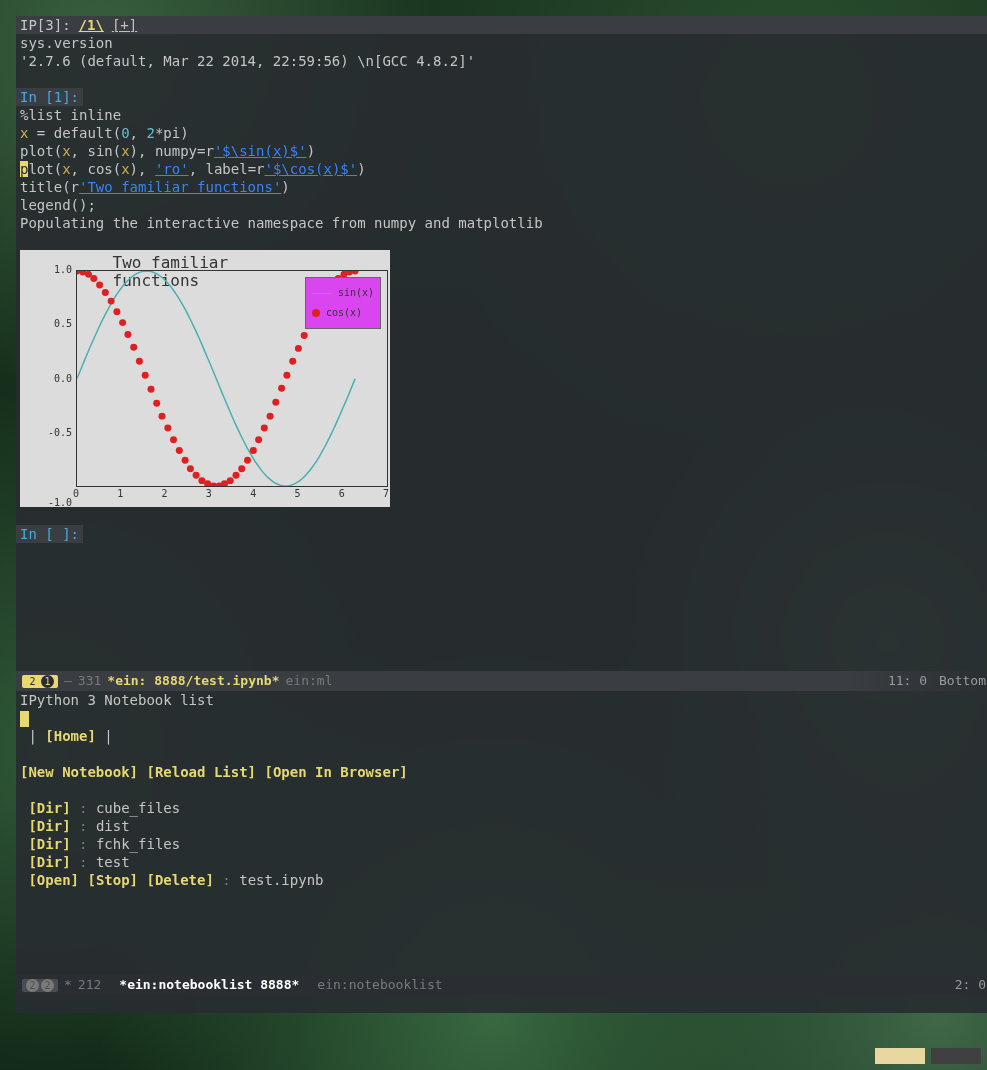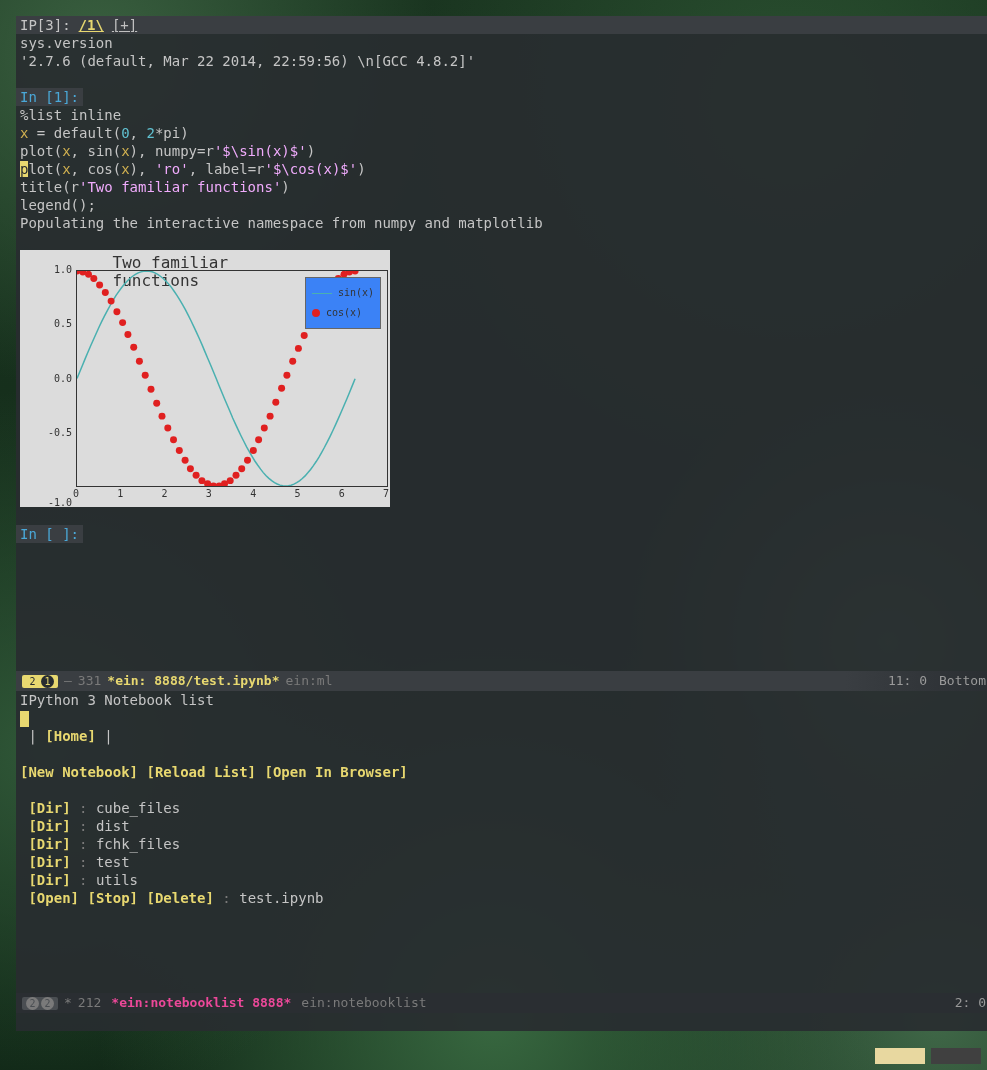--- a/index.html
+++ b/index.html
@@ -49,36 +49,36 @@
 .cell-output { color: #c5c5c5; padding: 0 4px; }
 .cell-prompt {
   background: #3a3e42;
   color: #4aa8d8;
   padding: 0 4px;
   display: inline-block;
 }
 .code-line { padding: 0 4px; white-space: pre; }
 .kw-var { color: #d0b050; }
 .kw-num { color: #60c0d0; }
-.kw-str { color: #f0abfc; }
+.kw-str { color: #3b82f6; text-decoration: underline; }
 .cursor-block { background: #e8d870; color: #282c30; }
 .chart-area {
   background: #dcdcdc;
   width: 370px;
   height: 257px;
   margin: 0 4px;
   position: relative;
   color: #333;
   font-size: 11px;
 }
 .chart-title { position: absolute; top: 4px; left: 50%; transform: translateX(-50%); font-size: 16px; }
 .chart-plot { position: absolute; left: 56px; top: 20px; right: 2px; bottom: 20px; border: 1px solid #333; }
 .ytick { position: absolute; right: 318px; transform: translateY(-50%); font-size: 10px; }
 .xtick { position: absolute; bottom: 4px; transform: translateX(-50%); font-size: 10px; }
-.legend-box { position: absolute; right: 6px; top: 6px; border: 1px solid #666; background: #3b82f6; padding: 4px 6px; font-size: 10px; }
+.legend-box { position: absolute; right: 6px; top: 6px; border: 1px solid #666; background: #d946ef; padding: 4px 6px; font-size: 10px; }
 .legend-row { display: flex; align-items: center; gap: 6px; margin: 2px 0; }
 .legend-line { width: 20px; height: 1px; background: #4ab0b0; }
 .legend-dot { width: 8px; height: 8px; border-radius: 50%; background: #e02020; }
 svg.chart-svg { position: absolute; inset: 0; width: 100%; height: 100%; }
 .empty-region { height: 110px; }
 .modeline {
   background: linear-gradient(to right, #3a3e42 0%, #3a3e42 85%, #2a2e32 100%);
   display: flex;
   align-items: center;
   padding: 0 6px;
@@ -105,21 +105,21 @@
 .modeline-inactive {
   background: #2a2e32;
   display: flex;
   align-items: center;
   padding: 0 6px;
   height: 20px;
   font-size: 13px;
 }
 .ml-block-inactive { background: #4a4e52; color: #7a7a7a; padding: 0 4px; border-radius: 2px; display: flex; gap: 2px; }
 .ml-circ2 { display: inline-block; width: 13px; height: 13px; border-radius: 50%; text-align: center; line-height: 13px; font-size: 10px; color: #4a4e52; background: #7a7a7a; }
-.ml-bufname-inactive { color: #ec4899; font-weight: bold; margin: 0 10px; }
+.ml-bufname-inactive { color: #ffffff; font-weight: bold; margin: 0 18px; }
 .nb-row { white-space: pre; }
 .taskbar { position: absolute; bottom: 0; right: 0; display: flex; gap: 6px; padding: 6px; z-index: 2; }
 .taskbar-btn { width: 50px; height: 16px; background: #e8d8a0; }
 .taskbar-btn.dark { background: #404040; }
 </style>
 </head>
 <body>
 
 <div class="wallpaper"></div>
 
@@ -268,21 +268,20 @@
       <div><span class="cursor-box"></span></div>
       <div class="nb-row"> <span class="nb-pipe">|</span> <span class="nb-home">[Home]</span> <span class="nb-pipe">|</span></div>
       <div style="height:18px"></div>
       <div class="nb-row"><span class="nb-button">[New Notebook]</span> <span class="nb-button">[Reload List]</span> <span class="nb-button">[Open In Browser]</span></div>
       <div style="height:18px"></div>
       <div id="nb-entries">
           <div class="nb-row"> <span class="nb-dir">[Dir]</span> <span class="nb-colon">:</span> <span class="nb-name">cube_files</span></div>
           <div class="nb-row"> <span class="nb-dir">[Dir]</span> <span class="nb-colon">:</span> <span class="nb-name">dist</span></div>
           <div class="nb-row"> <span class="nb-dir">[Dir]</span> <span class="nb-colon">:</span> <span class="nb-name">fchk_files</span></div>
           <div class="nb-row"> <span class="nb-dir">[Dir]</span> <span class="nb-colon">:</span> <span class="nb-name">test</span></div>
-          <div class="nb-row"> <span class="nb-dir">[Dir]</span> <span class="nb-colon">:</span> <span class="nb-name">utils</span></div>
         </div>
       <div class="nb-row"> <span class="nb-button">[Open]</span> <span class="nb-button">[Stop]</span> <span class="nb-button">[Delete]</span> <span class="nb-colon">:</span> <span class="nb-name">test.ipynb</span></div>
     </div>
     <div style="height:86px"></div>
     <div class="modeline-inactive">
       <span class="ml-block-inactive">
         <span class="ml-circ2">2</span>
           <span class="ml-circ2">2</span>
       </span>
       <span class="ml-dash">*</span>

